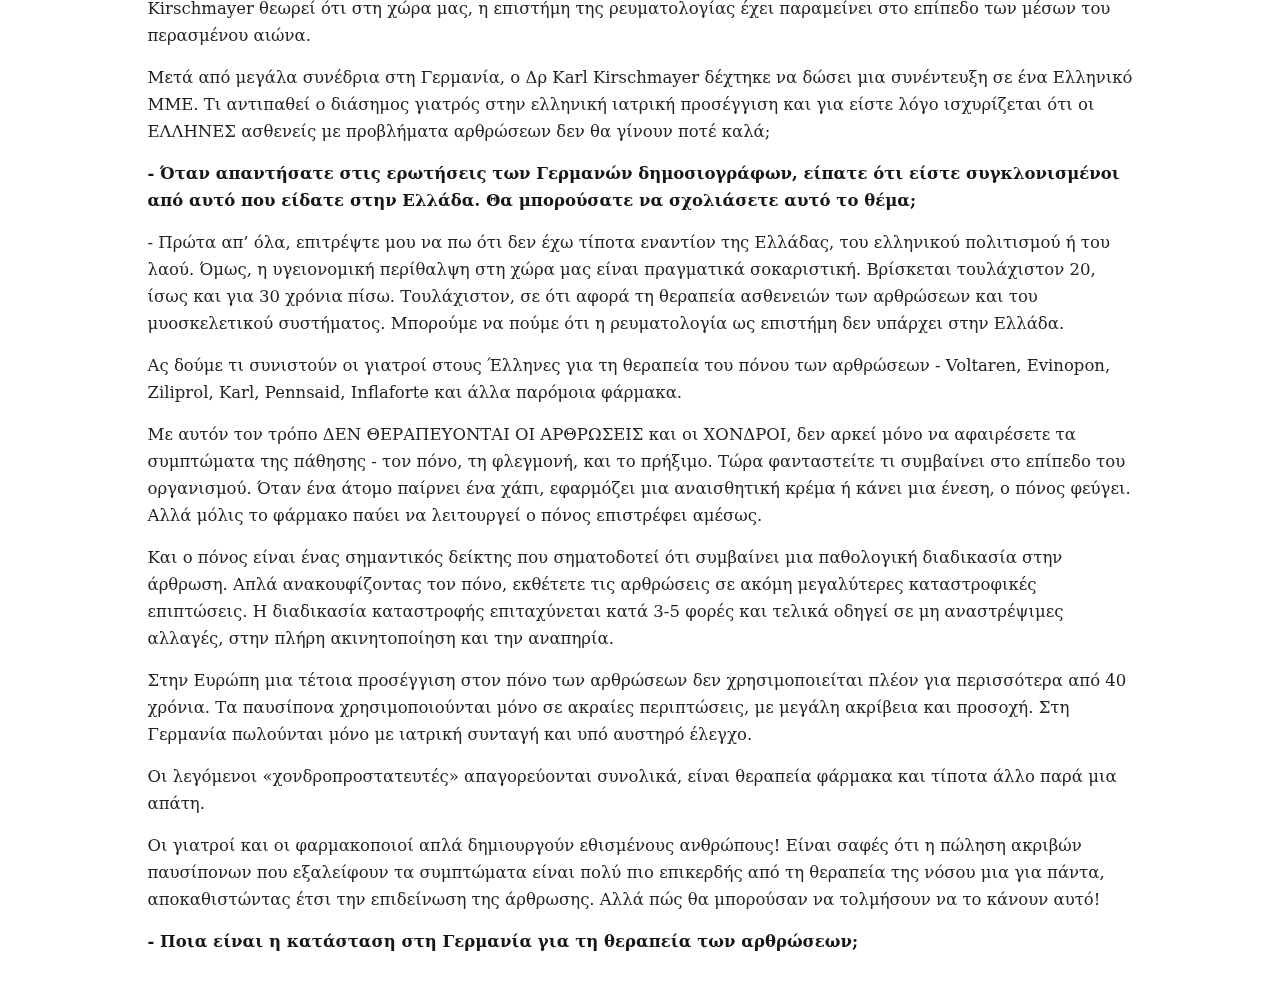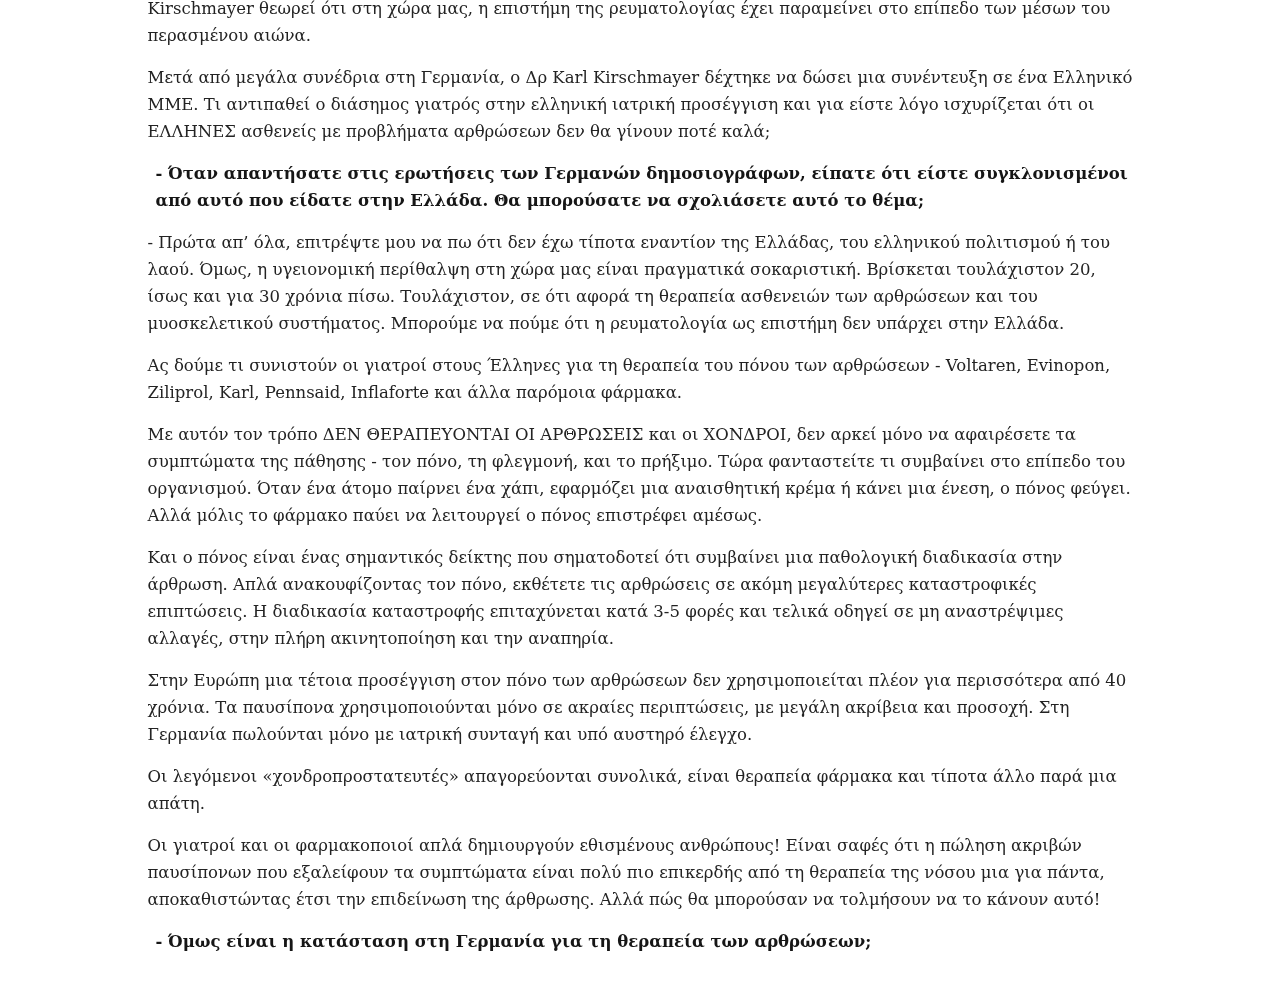--- a/index.html
+++ b/index.html
@@ -22,31 +22,30 @@
   }
   .article p {
     margin: 15px 0;
   }
   .article p:first-child {
     margin-top: 0;
   }
   .article p.question {
     font-weight: bold;
     color: #161616;
-    margin-left: 8px;
   }
 </style>
 </head>
 <body>
 
 <main class="article">
   <p>Kirschmayer θεωρεί ότι στη χώρα μας, η επιστήμη της ρευματολογίας έχει παραμείνει στο επίπεδο των μέσων του περασμένου αιώνα.</p>
   <p>Μετά από μεγάλα συνέδρια στη Γερμανία, ο Δρ Karl Kirschmayer δέχτηκε να δώσει μια συνέντευξη σε ένα Ελληνικό ΜΜΕ. Τι αντιπαθεί ο διάσημος γιατρός στην ελληνική ιατρική προσέγγιση και για είστε λόγο ισχυρίζεται ότι οι ΕΛΛΗΝΕΣ ασθενείς με προβλήματα αρθρώσεων δεν θα γίνουν ποτέ καλά;</p>
   <p class="question">- Όταν απαντήσατε στις ερωτήσεις των Γερμανών δημοσιογράφων, είπατε ότι είστε συγκλονισμένοι από αυτό που είδατε στην Ελλάδα. Θα μπορούσατε να σχολιάσετε αυτό το θέμα;</p>
   <p>- Πρώτα απ’ όλα, επιτρέψτε μου να πω ότι δεν έχω τίποτα εναντίον της Ελλάδας, του ελληνικού πολιτισμού ή του λαού. Όμως, η υγειονομική περίθαλψη στη χώρα μας είναι πραγματικά σοκαριστική. Βρίσκεται τουλάχιστον 20, ίσως και για 30 χρόνια πίσω. Τουλάχιστον, σε ότι αφορά τη θεραπεία ασθενειών των αρθρώσεων και του μυοσκελετικού συστήματος. Μπορούμε να πούμε ότι η ρευματολογία ως επιστήμη δεν υπάρχει στην Ελλάδα.</p>
   <p>Ας δούμε τι συνιστούν οι γιατροί στους Έλληνες για τη θεραπεία του πόνου των αρθρώσεων - Voltaren, Evinopon, Ziliprol, Karl, Pennsaid, Inflaforte και άλλα παρόμοια φάρμακα.</p>
   <p>Με αυτόν τον τρόπο ΔΕΝ ΘΕΡΑΠΕΥΟΝΤΑΙ ΟΙ ΑΡΘΡΩΣΕΙΣ και οι ΧΟΝΔΡΟΙ, δεν αρκεί μόνο να αφαιρέσετε τα συμπτώματα της πάθησης - τον πόνο, τη φλεγμονή, και το πρήξιμο. Τώρα φανταστείτε τι συμβαίνει στο επίπεδο του οργανισμού. Όταν ένα άτομο παίρνει ένα χάπι, εφαρμόζει μια αναισθητική κρέμα ή κάνει μια ένεση, ο πόνος φεύγει. Αλλά μόλις το φάρμακο παύει να λειτουργεί ο πόνος επιστρέφει αμέσως.</p>
   <p>Και ο πόνος είναι ένας σημαντικός δείκτης που σηματοδοτεί ότι συμβαίνει μια παθολογική διαδικασία στην άρθρωση. Απλά ανακουφίζοντας τον πόνο, εκθέτετε τις αρθρώσεις σε ακόμη μεγαλύτερες καταστροφικές επιπτώσεις. Η διαδικασία καταστροφής επιταχύνεται κατά 3-5 φορές και τελικά οδηγεί σε μη αναστρέψιμες αλλαγές, στην πλήρη ακινητοποίηση και την αναπηρία.</p>
   <p>Στην Ευρώπη μια τέτοια προσέγγιση στον πόνο των αρθρώσεων δεν χρησιμοποιείται πλέον για περισσότερα από 40 χρόνια. Τα παυσίπονα χρησιμοποιούνται μόνο σε ακραίες περιπτώσεις, με μεγάλη ακρίβεια και προσοχή. Στη Γερμανία πωλούνται μόνο με ιατρική συνταγή και υπό αυστηρό έλεγχο.</p>
   <p>Οι λεγόμενοι «χονδροπροστατευτές» απαγορεύονται συνολικά, είναι θεραπεία φάρμακα και τίποτα άλλο παρά μια απάτη.</p>
   <p>Οι γιατροί και οι φαρμακοποιοί απλά δημιουργούν εθισμένους ανθρώπους! Είναι σαφές ότι η πώληση ακριβών παυσίπονων που εξαλείφουν τα συμπτώματα είναι πολύ πιο επικερδής από τη θεραπεία της νόσου μια για πάντα, αποκαθιστώντας έτσι την επιδείνωση της άρθρωσης. Αλλά πώς θα μπορούσαν να τολμήσουν να το κάνουν αυτό!</p>
-  <p class="question">- Όμως είναι η κατάσταση στη Γερμανία για τη θεραπεία των αρθρώσεων;</p>
+  <p class="question">- Ποια είναι η κατάσταση στη Γερμανία για τη θεραπεία των αρθρώσεων;</p>
 </main>
 
 </body></html>

